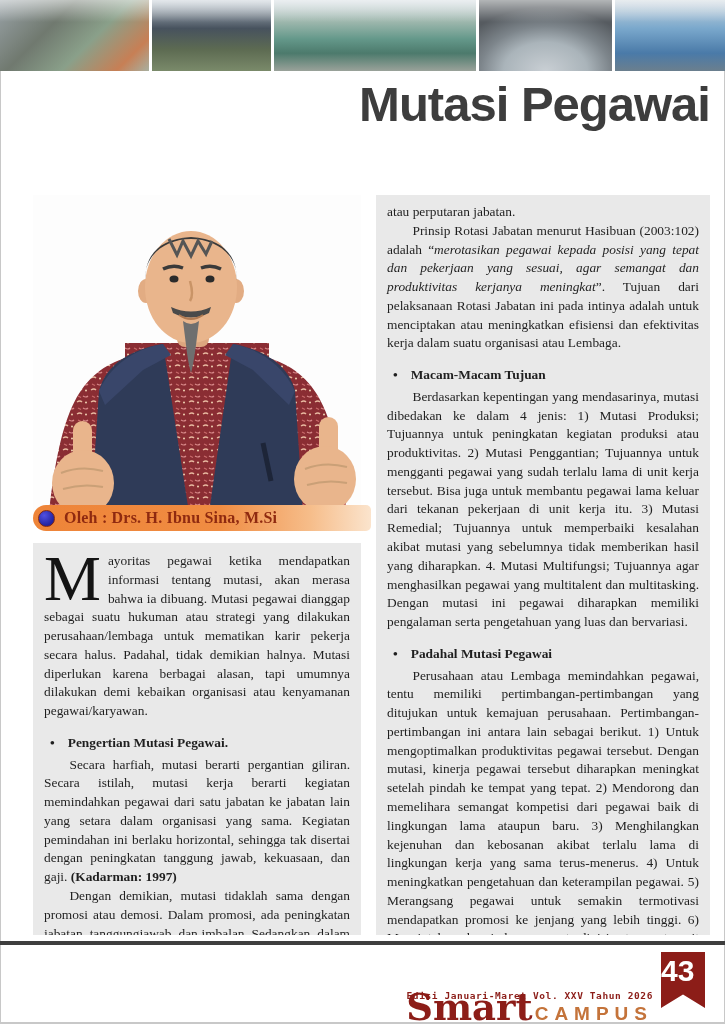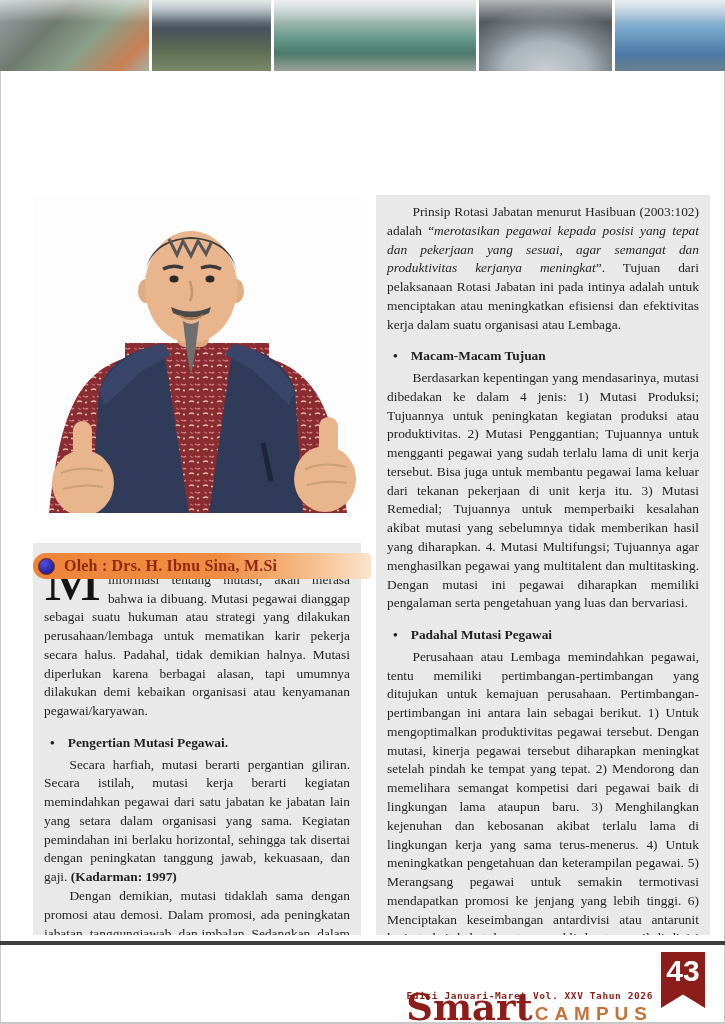--- a/index.html
+++ b/index.html
@@ -23,21 +23,21 @@
     position:absolute;top:80px;right:15px;text-align:right;
     font-family:"Liberation Sans",sans-serif;font-weight:bold;
     font-size:49px;line-height:1.0;letter-spacing:-1px;color:#3d3d3d;
   }
   
   .photo-box{position:absolute;left:33px;top:195px;width:328px;height:318px;background:#fefefe;}
   
   .byline{
     position:absolute;left:33px;top:505px;width:338px;height:26px;z-index:5;
     background:linear-gradient(90deg,#ee8438 0%,#f08c42 55%,#f6bd8a 82%,#fbe4cd 100%);
-    border-radius:13px 5px 5px 13px;display:flex;align-items:center;gap:9px;padding-left:5px;box-sizing:border-box;margin-top:48px;
+    border-radius:13px 5px 5px 13px;display:flex;align-items:center;gap:9px;padding-left:5px;box-sizing:border-box;
   }
   .byline .dot{
     width:17px;height:17px;border-radius:50%;flex:0 0 auto;
     background:radial-gradient(circle at 35% 30%,#5050e0,#2323a0 70%);
     border:1.5px solid #7c2410;box-sizing:border-box;
   }
   .byline .byline-text{
     font-weight:bold;font-size:16px;color:#8f2a10;letter-spacing:.2px;white-space:nowrap;
   }
   
@@ -52,21 +52,21 @@
   .dropcap{
     float:left;font-size:64px;line-height:50px;padding:2px 7px 0 0;
     font-weight:normal;color:#141414;font-family:"Liberation Serif",serif;
   }
   
   .footer-rule{position:absolute;left:0;top:941px;width:725px;height:4px;background:#3e3e3e;}
   .footer{position:absolute;top:952px;right:20px;width:330px;height:62px;}
   .ribbon{
     position:absolute;right:0;top:0;width:44px;height:56px;background:#8c1d18;
     clip-path:polygon(0 0,100% 0,100% 100%,50% 76%,0 100%);
-    display:flex;justify-content:center;color:#ffffff;
+    display:flex;color:#ffffff;
     font-family:"Liberation Sans",sans-serif;font-weight:bold;font-size:30px;line-height:38px;
   }
   .logo-row{position:absolute;right:52px;top:0;white-space:nowrap;text-align:right;margin-top:37px;}
   .brand-smart{font-family:"DejaVu Serif",serif;font-weight:bold;font-size:37px;line-height:36px;color:#8c1d18;}
   .brand-campus{font-family:"Liberation Sans",sans-serif;font-weight:bold;font-size:19px;letter-spacing:6px;color:#c4733a;margin-left:2px;}
   .edition{
     position:absolute;right:52px;top:38px;
     font-family:"DejaVu Sans Mono",monospace;font-weight:bold;
     font-size:9.5px;letter-spacing:.6px;color:#8c1d18;white-space:nowrap;
   }
@@ -78,20 +78,21 @@
 
   <div class="banner">
       <div class="photo p0"></div>
       <div class="photo p1"></div>
       <div class="photo p2"></div>
       <div class="photo p3"></div>
       <div class="photo p4"></div>
     </div>
 
   <div class="headline">
+    <div>Mutasi Pegawai</div>
   </div>
 
   <div class="photo-box">
     <svg width="328" height="318" viewBox="0 0 328 318" xmlns="http://www.w3.org/2000/svg">
       <defs>
         <pattern id="batik" width="14" height="12" patternUnits="userSpaceOnUse">
           <rect width="14" height="12" fill="#8a2d33"></rect>
           <path d="M2,3 q3,-2 5,0" stroke="#e8b9a0" stroke-width="1.4" fill="none"></path>
           <path d="M8,9 q3,2 5,0" stroke="#d98a8a" stroke-width="1.2" fill="none"></path>
           <circle cx="11" cy="3.5" r="1" fill="#f0d0b0"></circle>
@@ -147,20 +148,21 @@
           <span class="bullet">•</span>
           <span>Pengertian Mutasi Pegawai.</span>
         </div>
         <p class="para"><span>Secara harfiah, mutasi berarti pergantian giliran. Secara istilah, mutasi kerja berarti kegiatan memindahkan pegawai dari satu jabatan ke jabatan lain yang setara dalam organisasi yang sama. Kegiatan pemindahan ini berlaku horizontal, sehingga tak disertai dengan peningkatan tanggung jawab, kekuasaan, dan gaji. </span><span style="font-weight: bold;">(Kadarman: 1997)</span></p>
         <p class="para"><span>Dengan demikian, mutasi tidaklah sama dengan promosi atau demosi. Dalam promosi, ada peningkatan jabatan, tanggungjawab, dan imbalan. Sedangkan, dalam demosi ada penurunan kekuasaan, gaji, dan tanggung jawab. Mutasi lebih cocok disebut rotasi, dimana yang terjadi adalah pergantian</span></p>
       </div>
   </div>
 
   <div class="panel panel-right">
     <div>
+        <p class="para noindent"><span>atau perputaran jabatan.</span></p>
         <p class="para"><span>Prinsip Rotasi Jabatan menurut Hasibuan (2003:102) adalah “</span><span style="font-style: italic;">merotasikan pegawai kepada posisi yang tepat dan pekerjaan yang sesuai, agar semangat dan produktivitas kerjanya meningkat</span><span>”. Tujuan dari pelaksanaan Rotasi Jabatan ini pada intinya adalah untuk menciptakan atau meningkatkan efisiensi dan efektivitas kerja dalam suatu organisasi atau Lembaga.</span></p>
         <div class="heading">
           <span class="bullet">•</span>
           <span>Macam-Macam Tujuan</span>
         </div>
         <p class="para"><span>Berdasarkan kepentingan yang mendasarinya, mutasi dibedakan ke dalam 4 jenis: 1) Mutasi Produksi; Tujuannya untuk peningkatan kegiatan produksi atau produktivitas. 2) Mutasi Penggantian; Tujuannya untuk mengganti pegawai yang sudah terlalu lama di unit kerja tersebut. Bisa juga untuk membantu pegawai lama keluar dari tekanan pekerjaan di unit kerja itu. 3) Mutasi Remedial; Tujuannya untuk memperbaiki kesalahan akibat mutasi yang sebelumnya tidak memberikan hasil yang diharapkan. 4. Mutasi Multifungsi; Tujuannya agar menghasilkan pegawai yang multitalent dan multitasking. Dengan mutasi ini pegawai diharapkan memiliki pengalaman serta pengetahuan yang luas dan bervariasi.</span></p>
         <div class="heading">
           <span class="bullet">•</span>
           <span>Padahal Mutasi Pegawai</span>
         </div>

